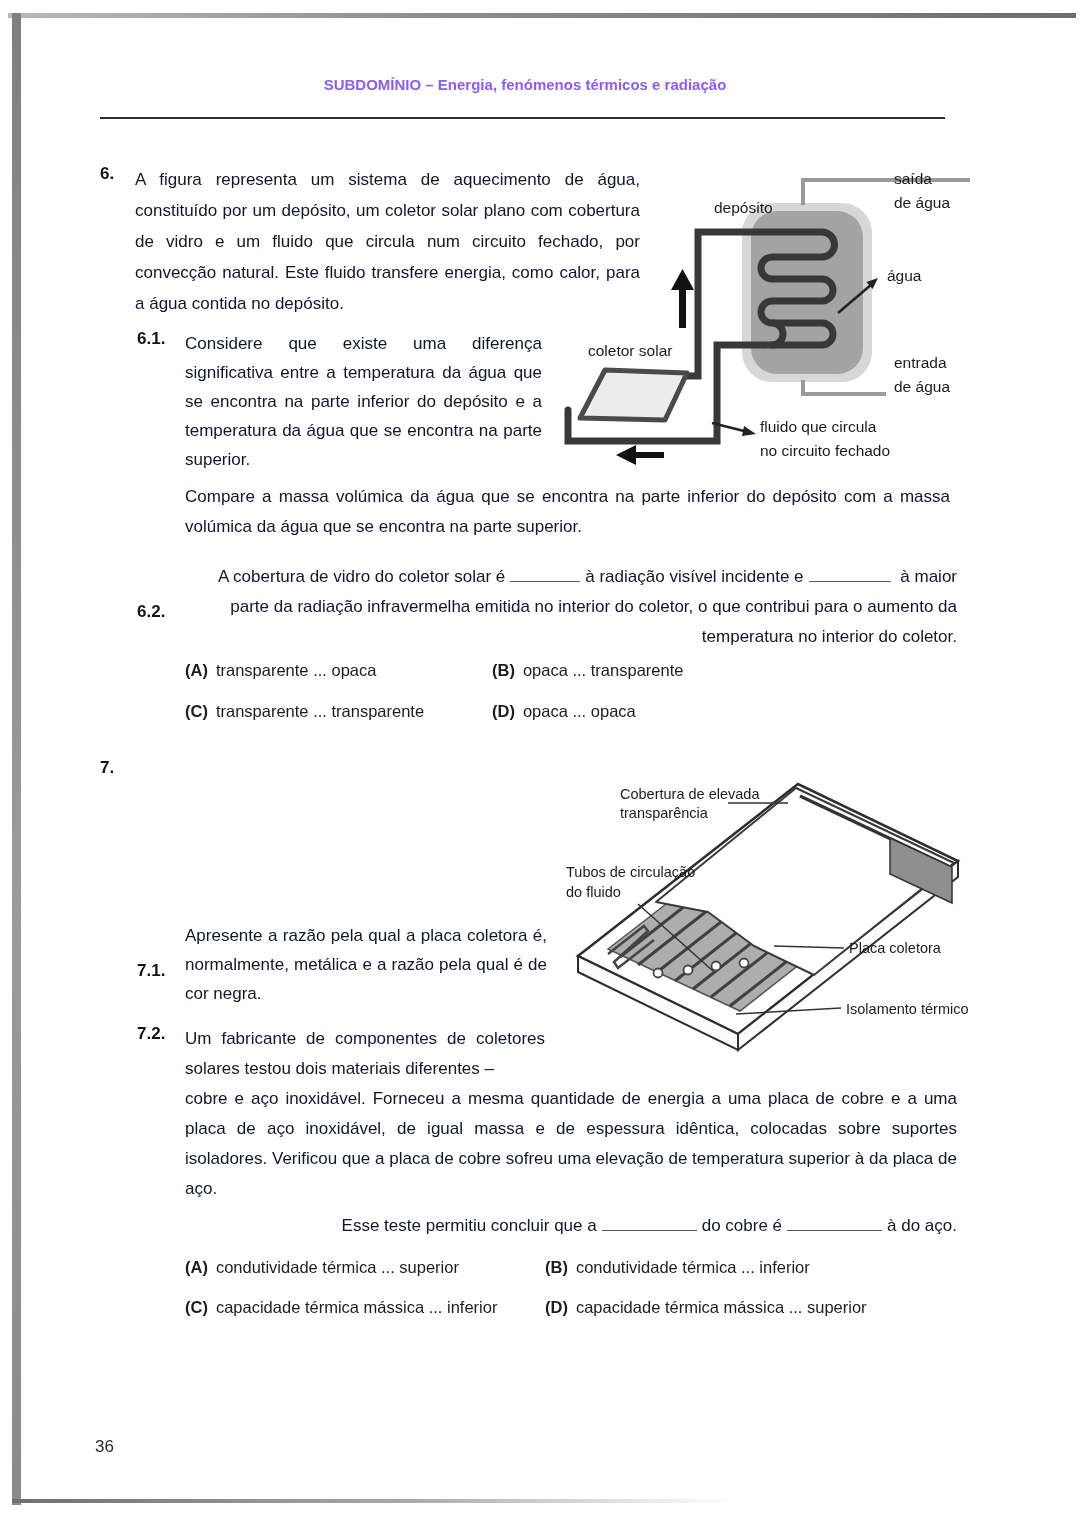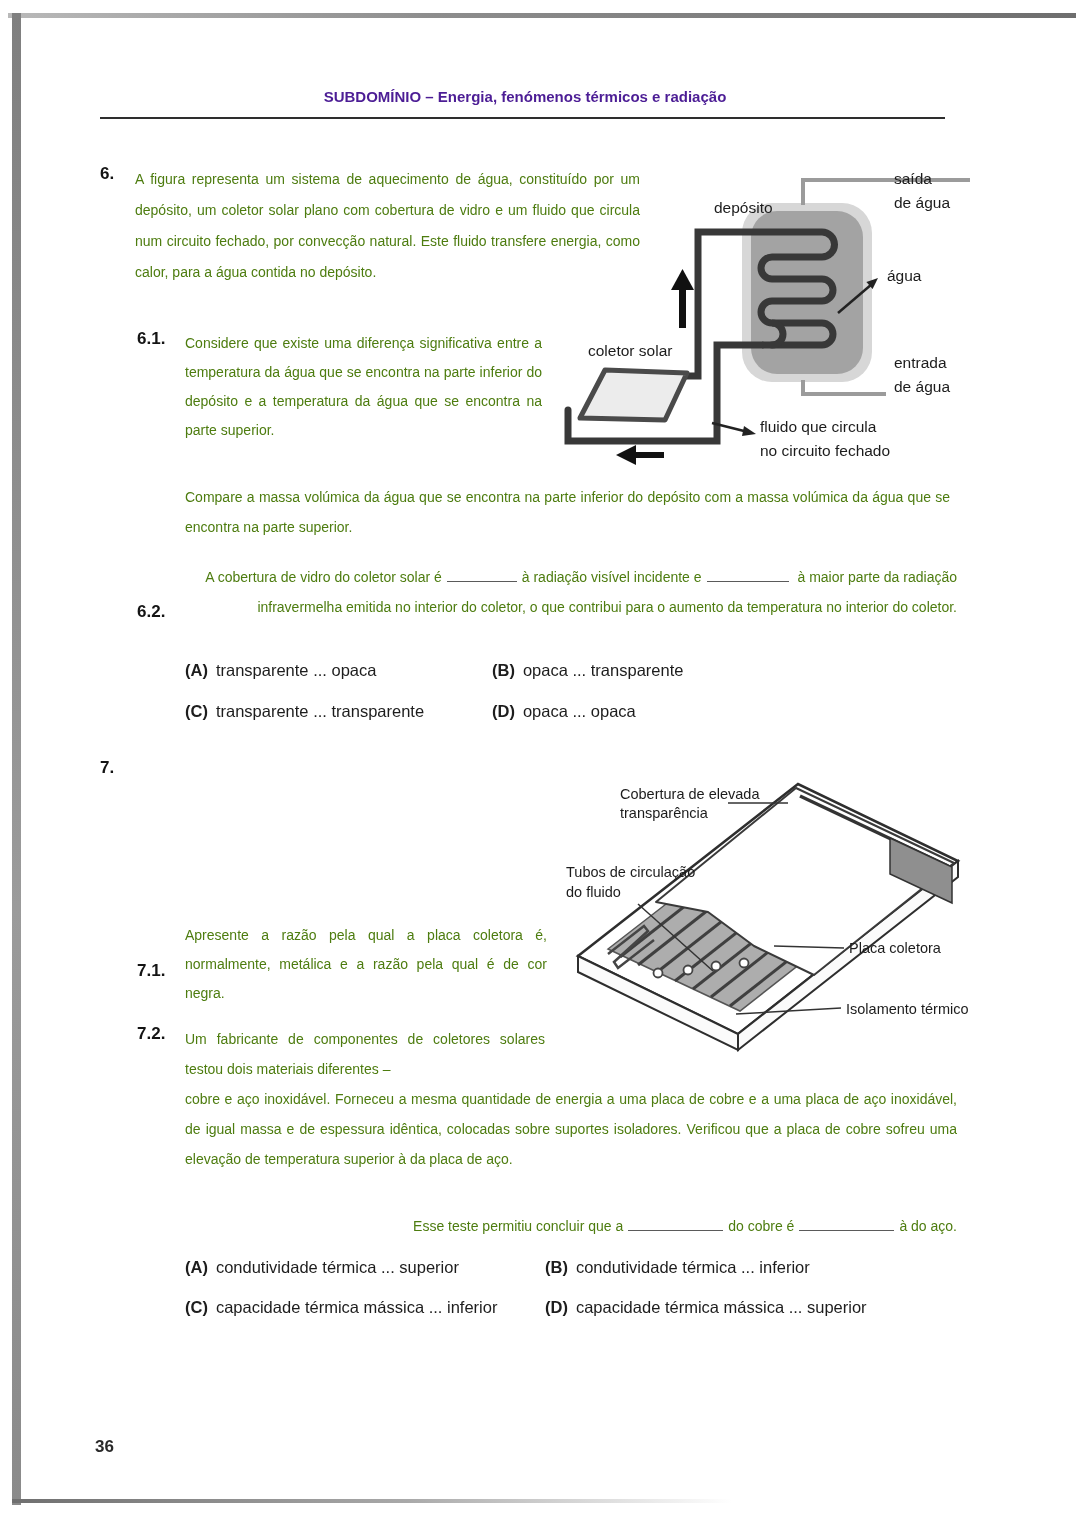--- a/index.html
+++ b/index.html
@@ -5,31 +5,31 @@
   html,body{margin:0;padding:0;background:#e8e8e8;}
   .page{position:relative;width:1080px;height:1525px;background:#ffffff;overflow:hidden;
         font-family:"Liberation Sans", sans-serif;color:#1d1d1d;}
   
   .scan-top{position:absolute;left:8px;top:13px;width:1068px;height:5px;
             background:linear-gradient(to right,#b9b9b9,#8d8d8d 40%,#6e6e6e);}
   .scan-left{position:absolute;left:12px;top:13px;width:9px;height:1492px;
              background:linear-gradient(to bottom,#7f7f7f,#9b9b9b 60%,#8a8a8a);}
   .scan-bottom{position:absolute;left:12px;top:1499px;width:720px;height:4px;
                background:linear-gradient(to right,#6f6f6f,#a9a9a9 55%,rgba(255,255,255,0));}
-  .header{position:absolute;left:0;top:88px;width:1050px;text-align:center;
-          font-size:15px;font-weight:600;color:#4c1d95;}
+  .header{position:absolute;left:0;top:76px;width:1050px;text-align:center;
+          font-size:15px;font-weight:600;color:#8b5cf6;}
   .header-rule{position:absolute;left:100px;top:117px;width:845px;height:2px;background:#2e2e2e;}
   .qnum{position:absolute;font-size:17px;font-weight:700;color:#141414;}
-  .para{position:absolute;font-size:14px;text-align:justify;color:#4d7c0f;}
+  .para{position:absolute;font-size:17px;text-align:justify;color:#0f172a;}
   .para.nojust{text-align:right;}
   .blank{display:inline-block;height:13px;border-bottom:1.6px solid #5a5a5a;
          vertical-align:baseline;margin:0 5px;}
   .opt{position:absolute;font-size:16.5px;white-space:nowrap;}
   .opt b{font-weight:700;margin-right:8px;}
-  .pagenum{position:absolute;left:95px;top:1437px;font-size:17px;font-weight:700;color:#2a2a2a;}
+  .pagenum{position:absolute;left:95px;top:1437px;font-size:17px;font-weight:400;color:#2a2a2a;}
   svg{position:absolute;}
   svg text{font-family:"Liberation Sans", sans-serif;fill:#1c1c1c;}
 </style>
 </head>
 <body>
 
 <div class="page">
 
   <div class="scan-top"></div>
   <div class="scan-left"></div>

